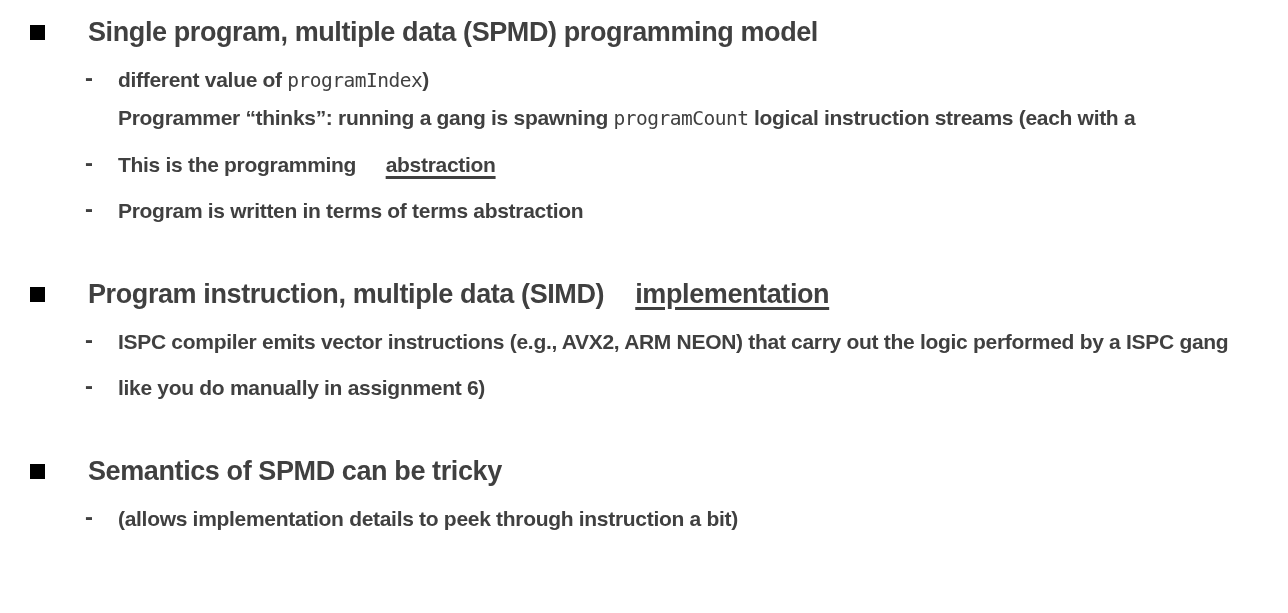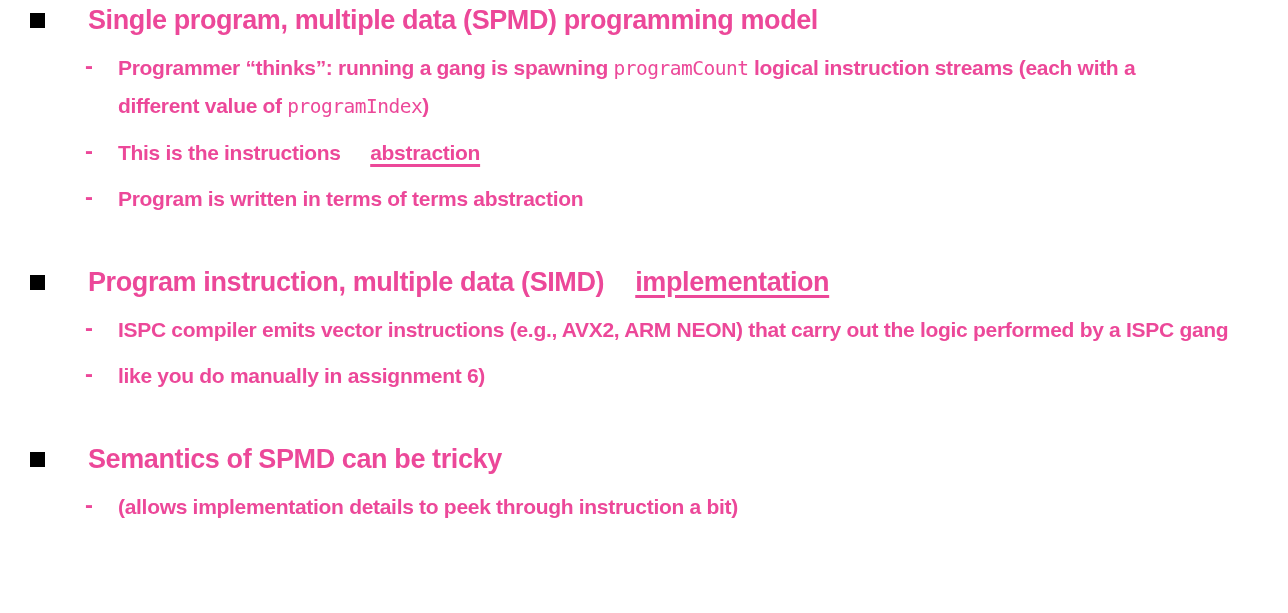--- a/index.html
+++ b/index.html
@@ -6,25 +6,25 @@
     margin: 0;
     padding: 0;
     background: #ffffff;
   }
   .slide {
     position: relative;
     width: 1288px;
     height: 613px;
     overflow: hidden;
     background: #ffffff;
-    color: #ec4899;
+    color: #404040;
     font-family: "Liberation Sans", sans-serif;
     font-weight: 700;
     box-sizing: border-box;
-    padding-top: 0;
+    padding-top: 12px;
   }
   .group + .group { margin-top: 45px; }
 
   .heading-row {
     display: flex;
     align-items: flex-start;
   }
   .sq-bullet {
     flex: 0 0 auto;
     width: 15px;
@@ -81,28 +81,28 @@
   <div class="group">
     <div class="heading-row">
       <span class="sq-bullet"></span>
       <div class="heading-text">
         <span class="line"><span class="run run-plain">Single program, multiple data (SPMD) programming model</span></span>
       </div>
     </div>
     <div class="sub">
       <span class="dash-bullet">-</span>
       <div class="sub-text">
+        <div class="line"><span class="run run-plain">different value of </span><span class="run run-mono">programIndex</span><span class="run run-plain">)</span></div>
         <div class="line"><span class="run run-plain">Programmer “thinks”: running a gang is spawning </span><span class="run run-mono">programCount</span><span class="run run-plain"> logical instruction streams (each with a</span></div>
-        <div class="line"><span class="run run-plain">different value of </span><span class="run run-mono">programIndex</span><span class="run run-plain">)</span></div>
       </div>
     </div>
     <div class="sub">
       <span class="dash-bullet">-</span>
       <div class="sub-text">
-        <div class="line"><span class="run run-plain">This is the instructions </span><span class="run run-underline">abstraction</span></div>
+        <div class="line"><span class="run run-plain">This is the programming </span><span class="run run-underline">abstraction</span></div>
       </div>
     </div>
     <div class="sub">
       <span class="dash-bullet">-</span>
       <div class="sub-text">
         <div class="line"><span class="run run-plain">Program is written in terms of terms abstraction</span></div>
       </div>
     </div>
   </div>
 

